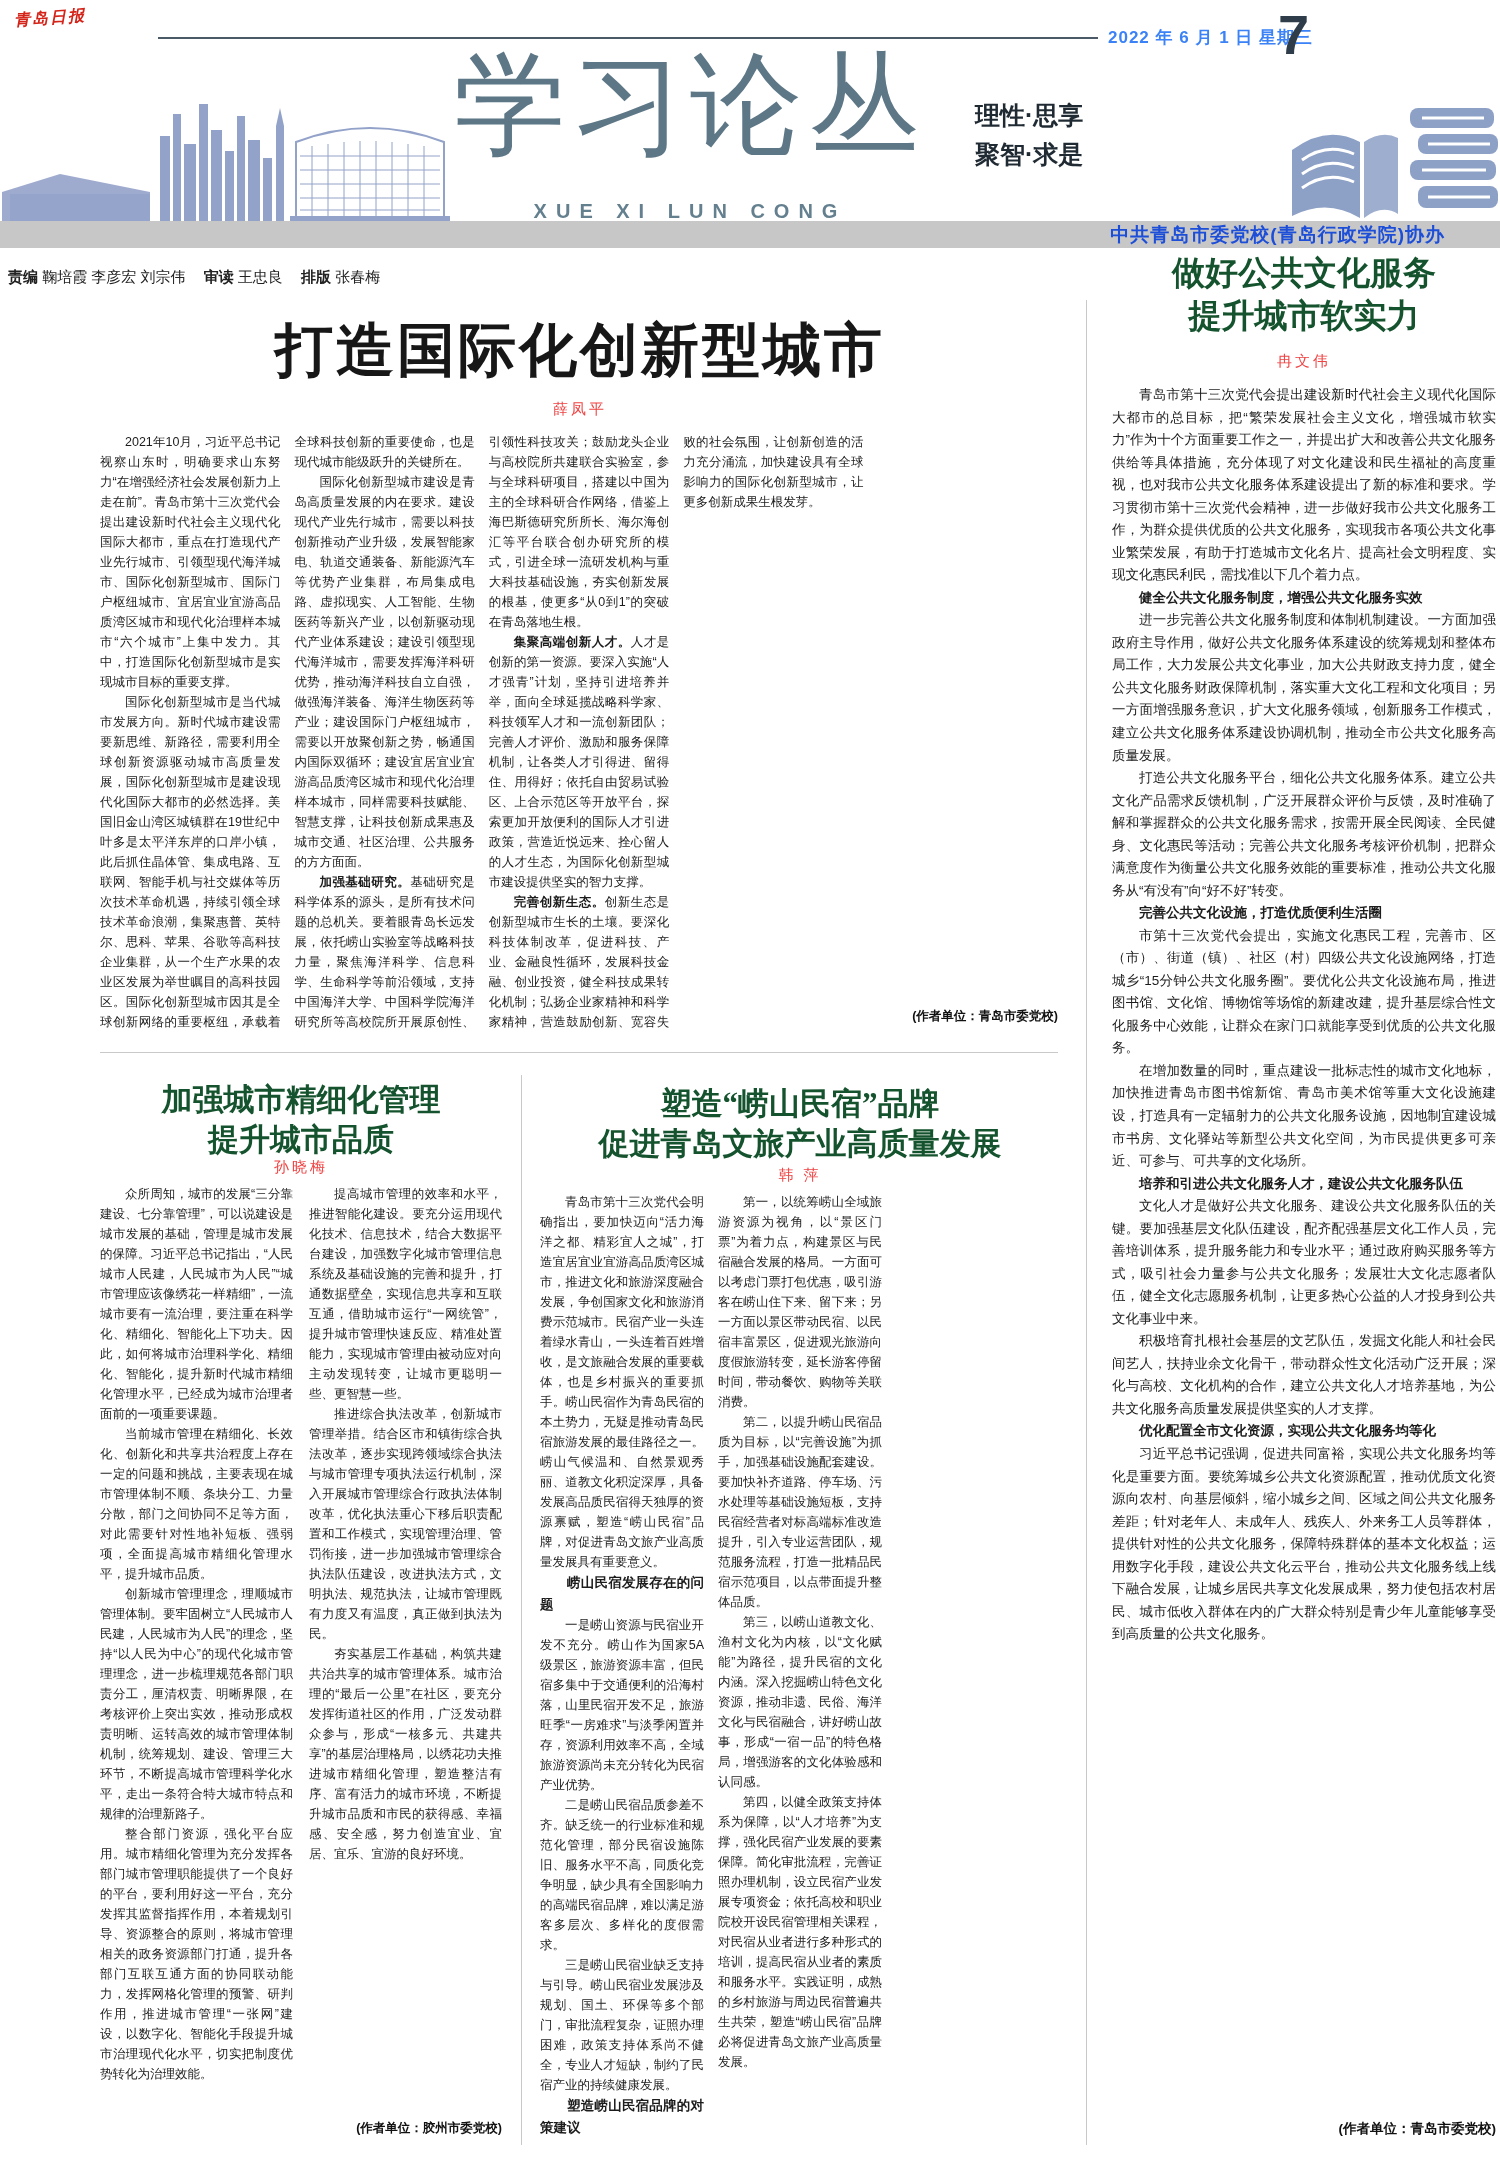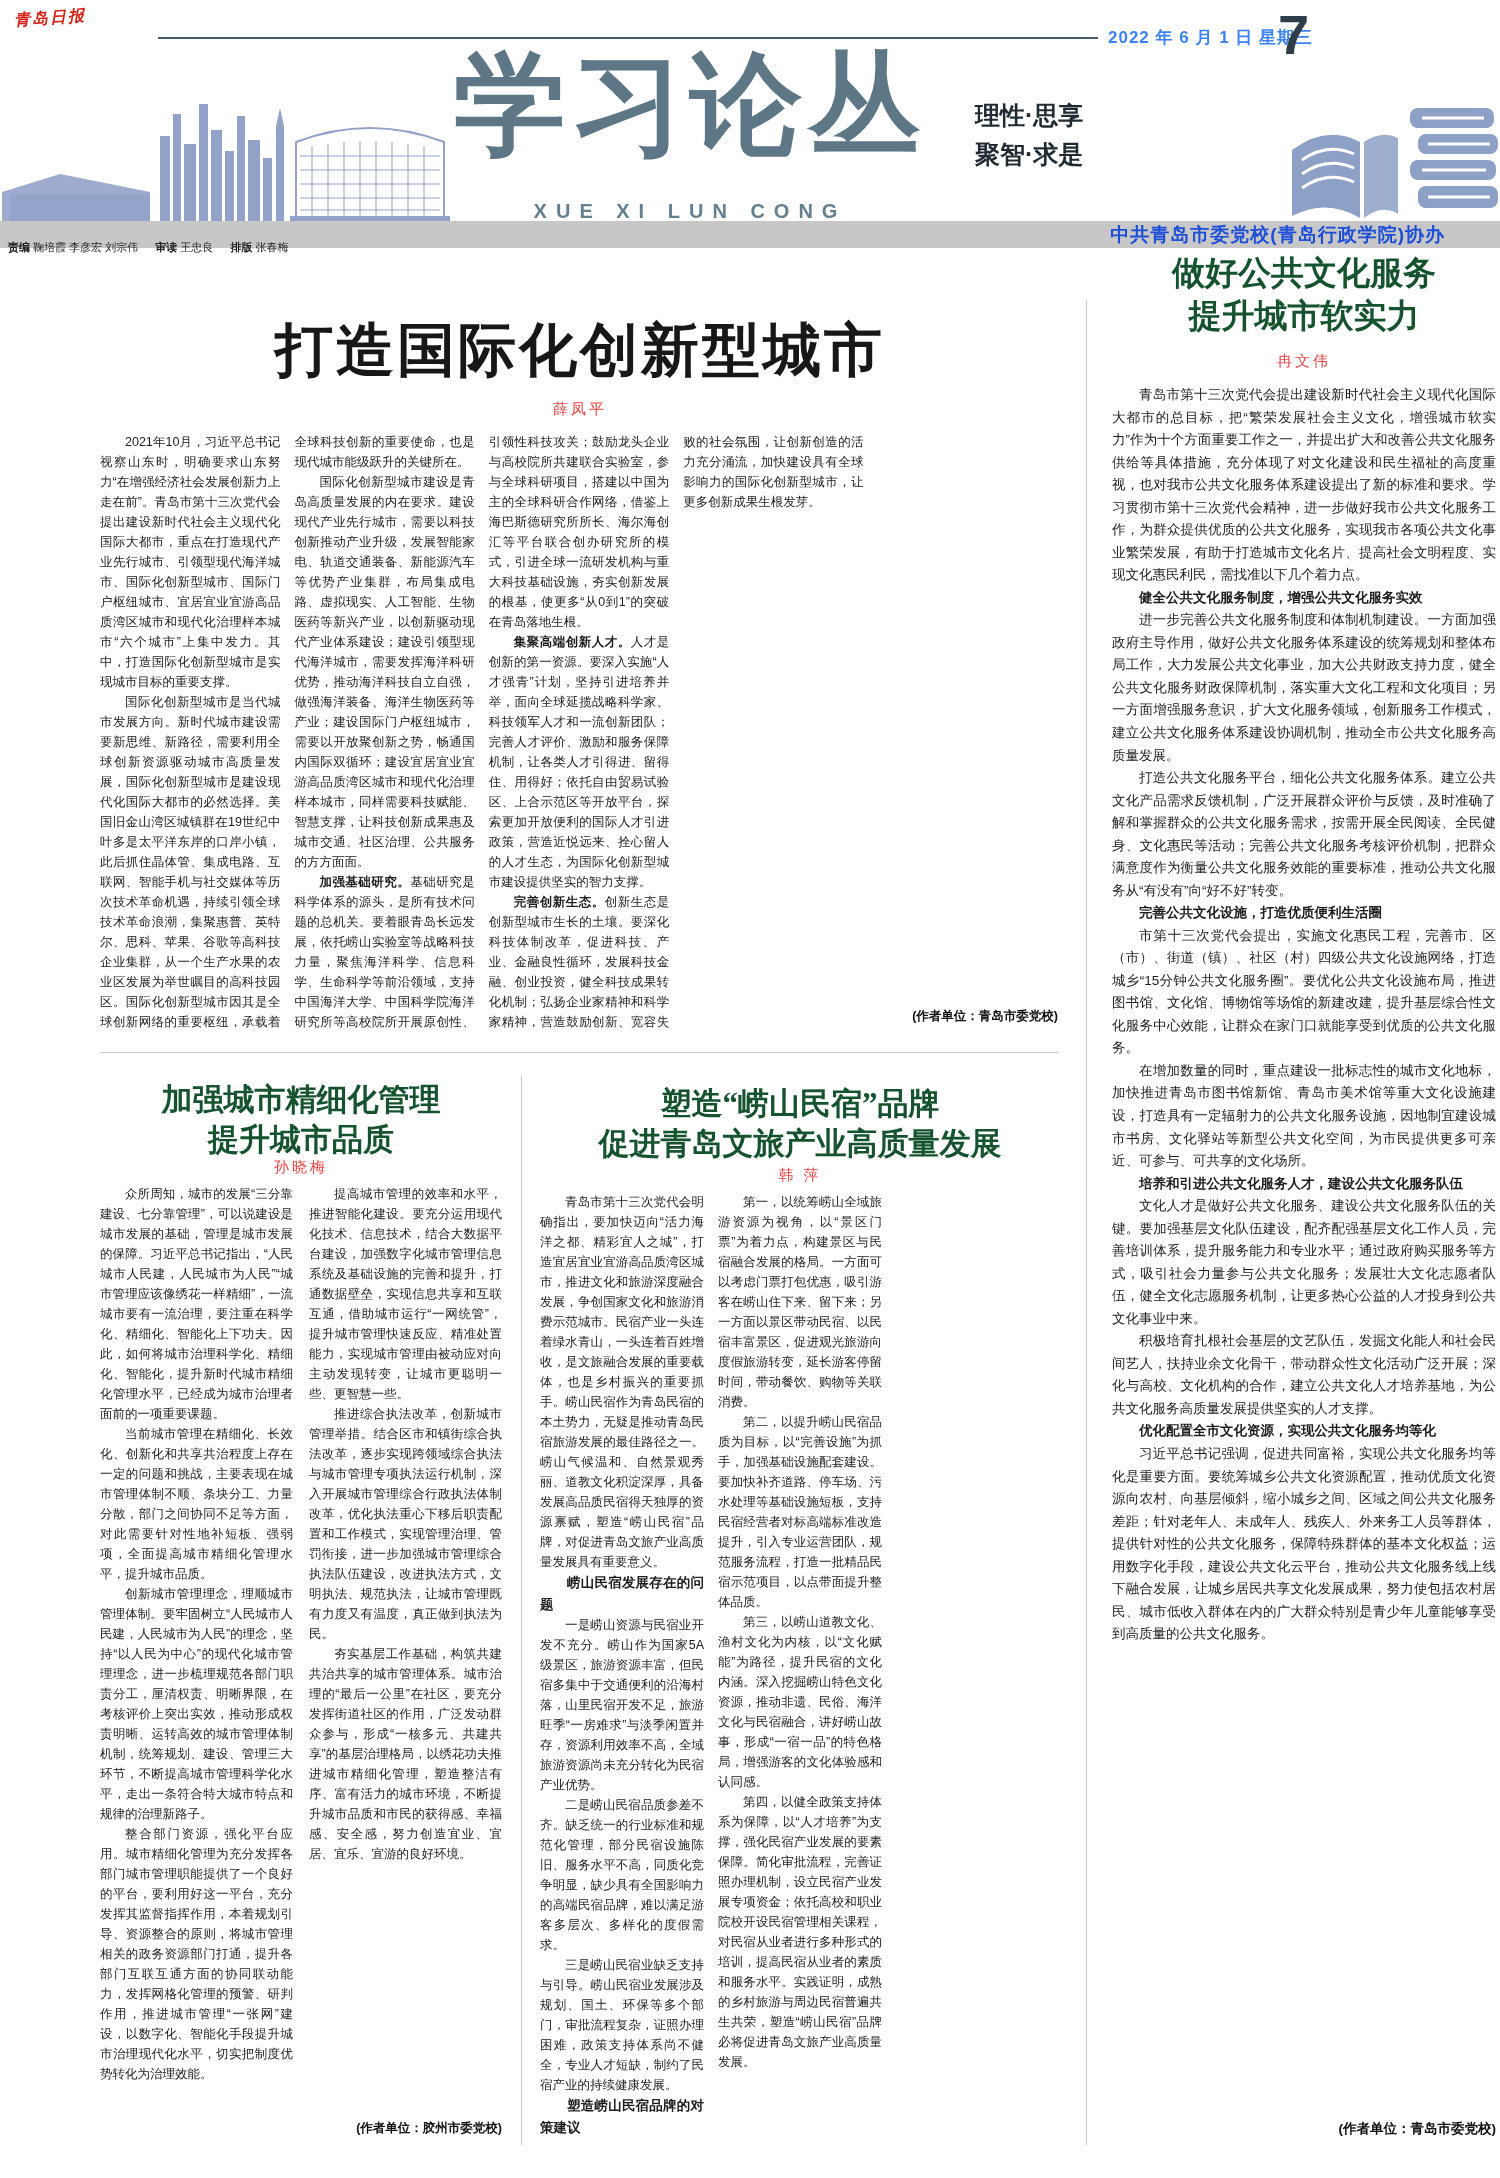--- a/index.html
+++ b/index.html
@@ -7,29 +7,29 @@
         font-family:"Liberation Sans","DejaVu Sans",sans-serif;color:#1c1c1c;}
   .abs{position:absolute;}
   
   .masthead-logo{left:14px;top:8px;font-family:"Liberation Serif","DejaVu Serif",serif;
 romanize    font-size:42px;font-weight:bold;font-style:italic;color:#d42318;transform:rotate(-4deg);letter-spacing:2px;}
   .head-rule{left:158px;top:37px;width:940px;height:2px;background:#4a5a66;}
   .head-date{left:1108px;top:26px;font-size:17px;font-weight:bold;color:#3b82f6;letter-spacing:1px;}
   .page-number{left:1278px;top:2px;font-size:56px;font-weight:bold;color:#2e3d49;
     font-family:"Liberation Sans","DejaVu Sans",sans-serif;}
   .section-title{left:380px;top:44px;width:620px;text-align:center;
-    font-family:"Liberation Serif","DejaVu Serif",serif;font-weight:bold;
+    font-family:"Liberation Serif","DejaVu Serif",serif;font-weight:normal;
     font-size:112px;line-height:1.1;color:#5d7787;letter-spacing:6px;}
   .tagline{left:975px;top:96px;font-size:25px;font-weight:bold;color:#1f2a33;line-height:1.55;}
   .pinyin{left:380px;top:200px;width:620px;text-align:center;font-size:20px;font-weight:bold;
     color:#64808f;letter-spacing:9px;}
   .org-bar{left:0;top:221px;width:1500px;height:27px;background:#c7c7c7;}
   .org-bar span{display:block;text-align:right;padding-right:55px;line-height:27px;
     font-size:19px;font-weight:bold;color:#1d4ed8;letter-spacing:1px;}
-  .credits{left:8px;top:240px;font-size:11px;color:#222;text-align:right;}
+  .credits{left:8px;top:268px;font-size:15px;color:#222;text-align:right;}
   .credits b{font-weight:bold;}
   .credits span{margin-right:14px;}
   
   .vdiv{width:1px;background:#c9c9c9;}
   .hdiv{height:1px;background:#c9c9c9;}
   
   .art-title{font-family:"Liberation Serif","DejaVu Serif",serif;font-weight:bold;color:#171717;text-align:center;}
   .main-title{left:100px;top:312px;width:960px;font-size:58px;letter-spacing:3px;}
   .byline{text-align:center;font-size:15px;color:#ef4444;letter-spacing:3px;}
   .body-text{font-size:12.5px;line-height:1.6;text-align:justify;overflow:hidden;column-fill:auto;}

